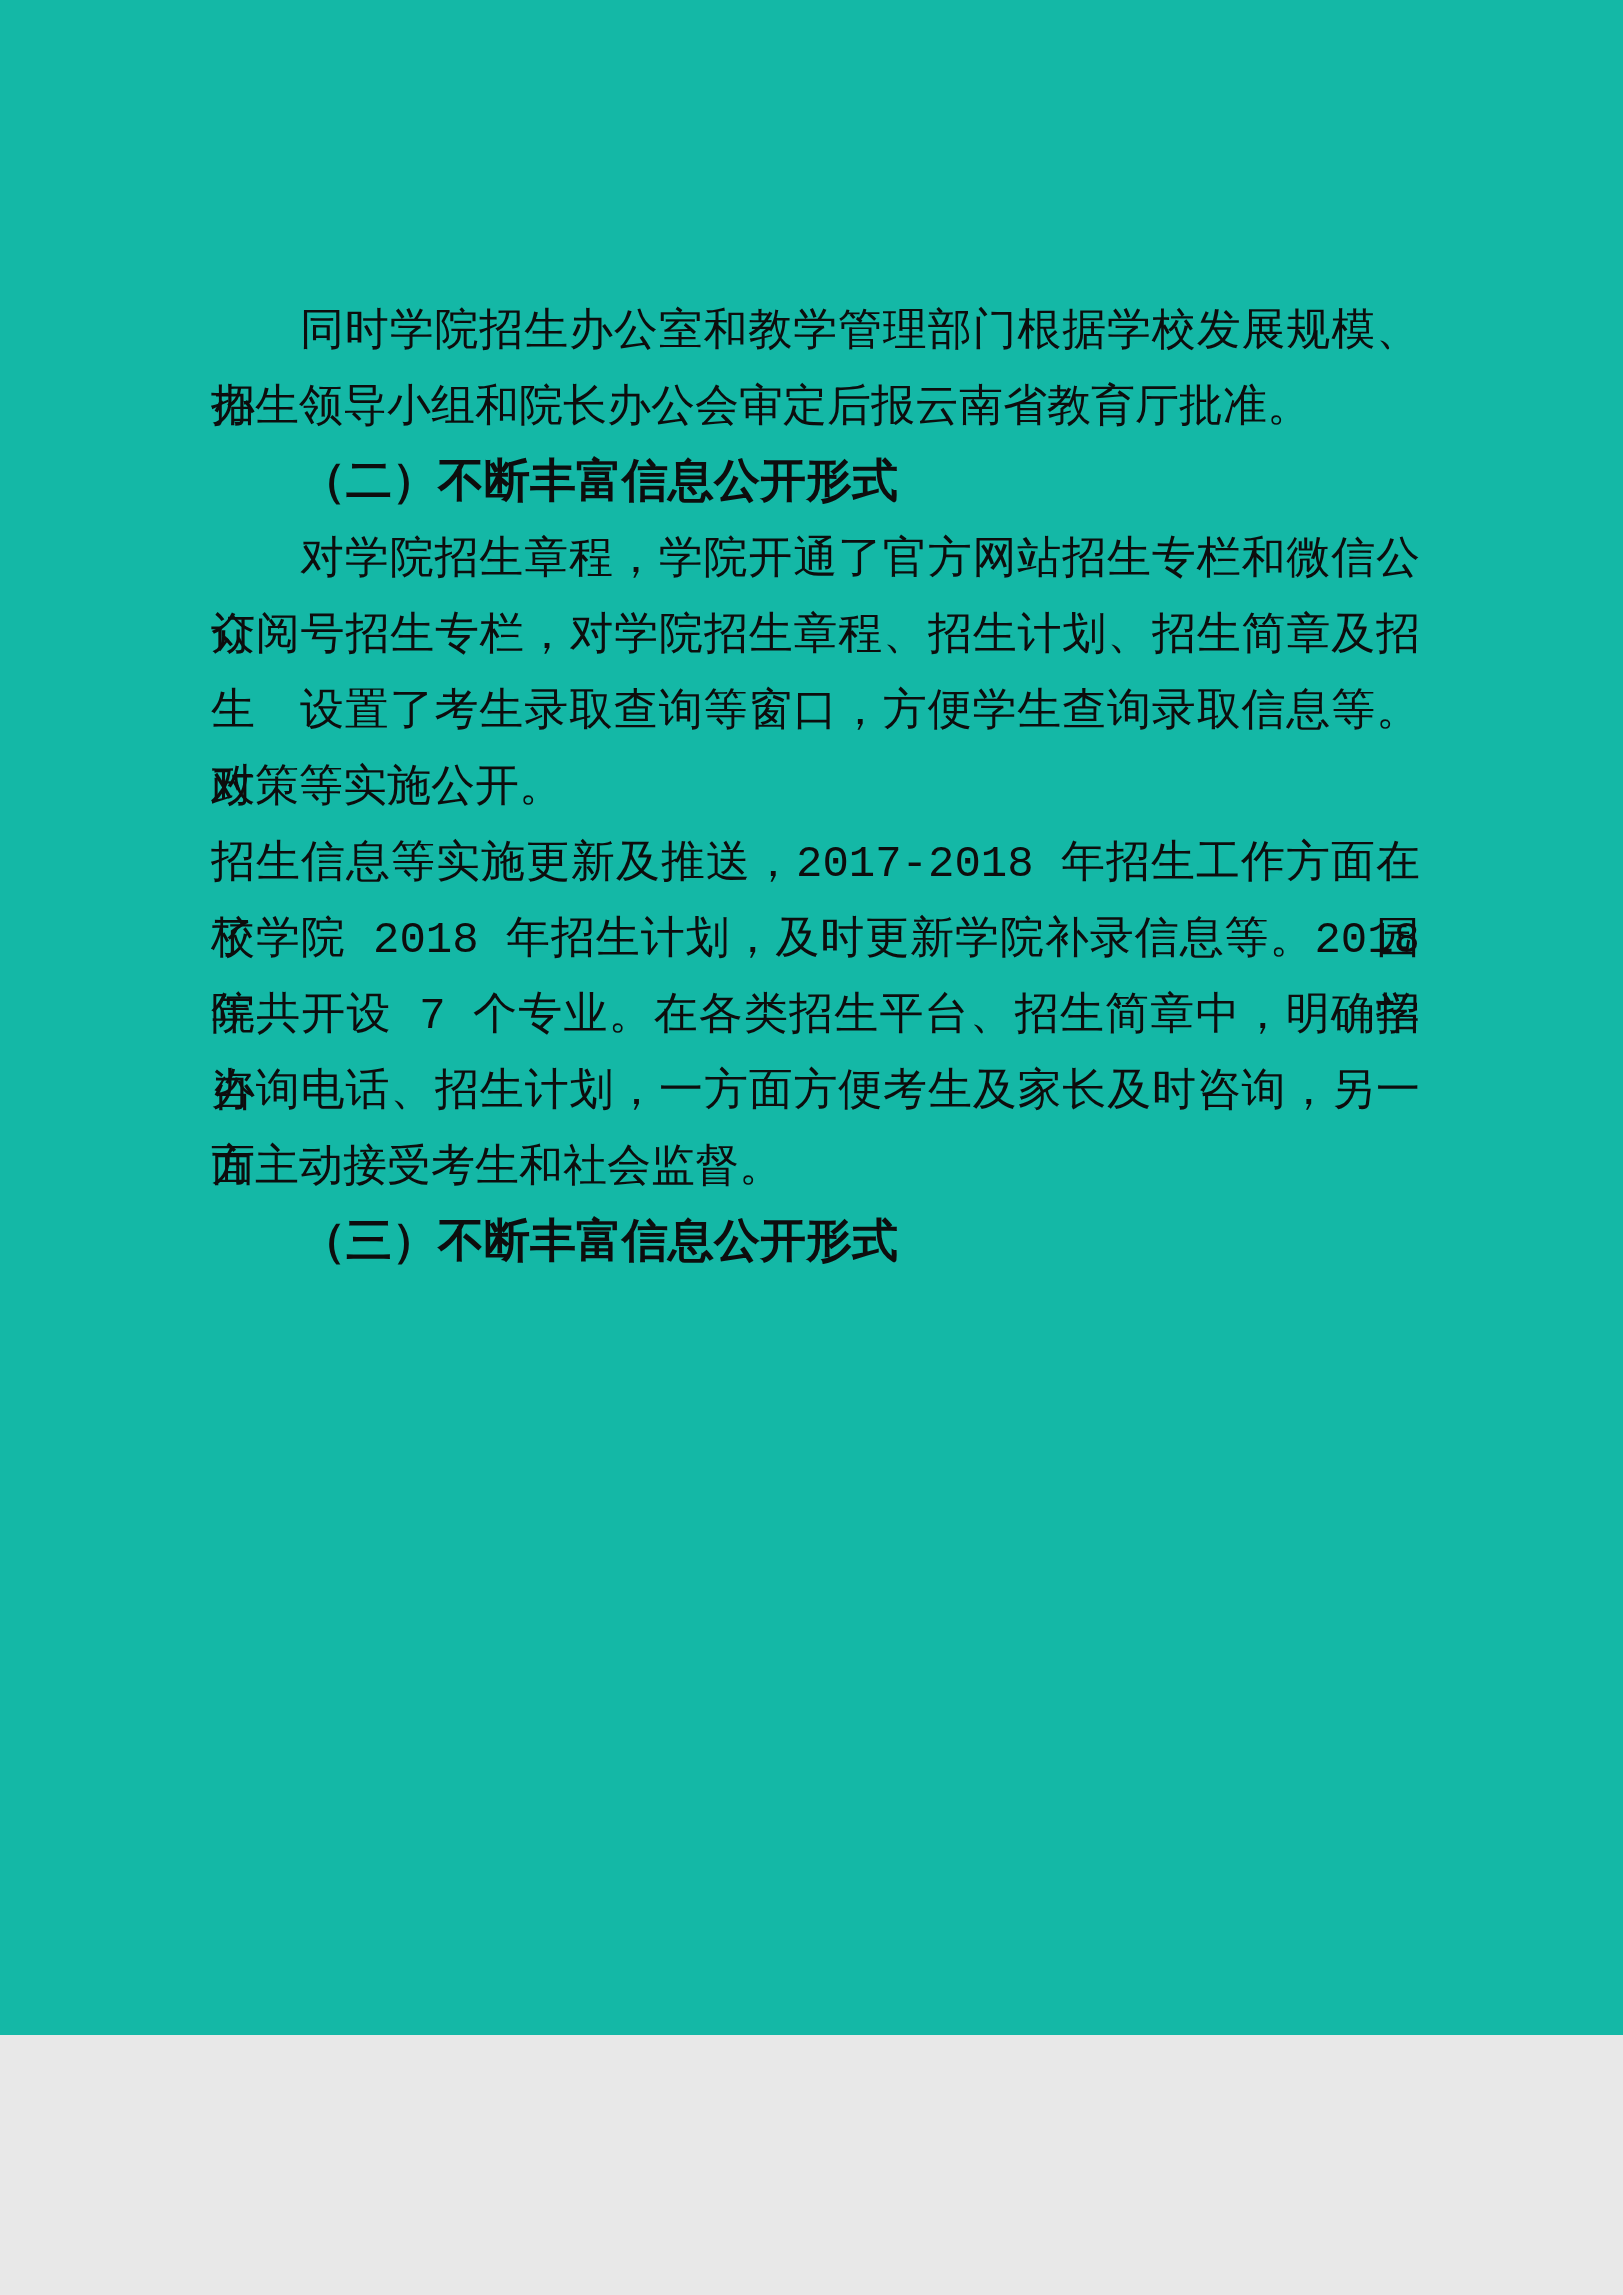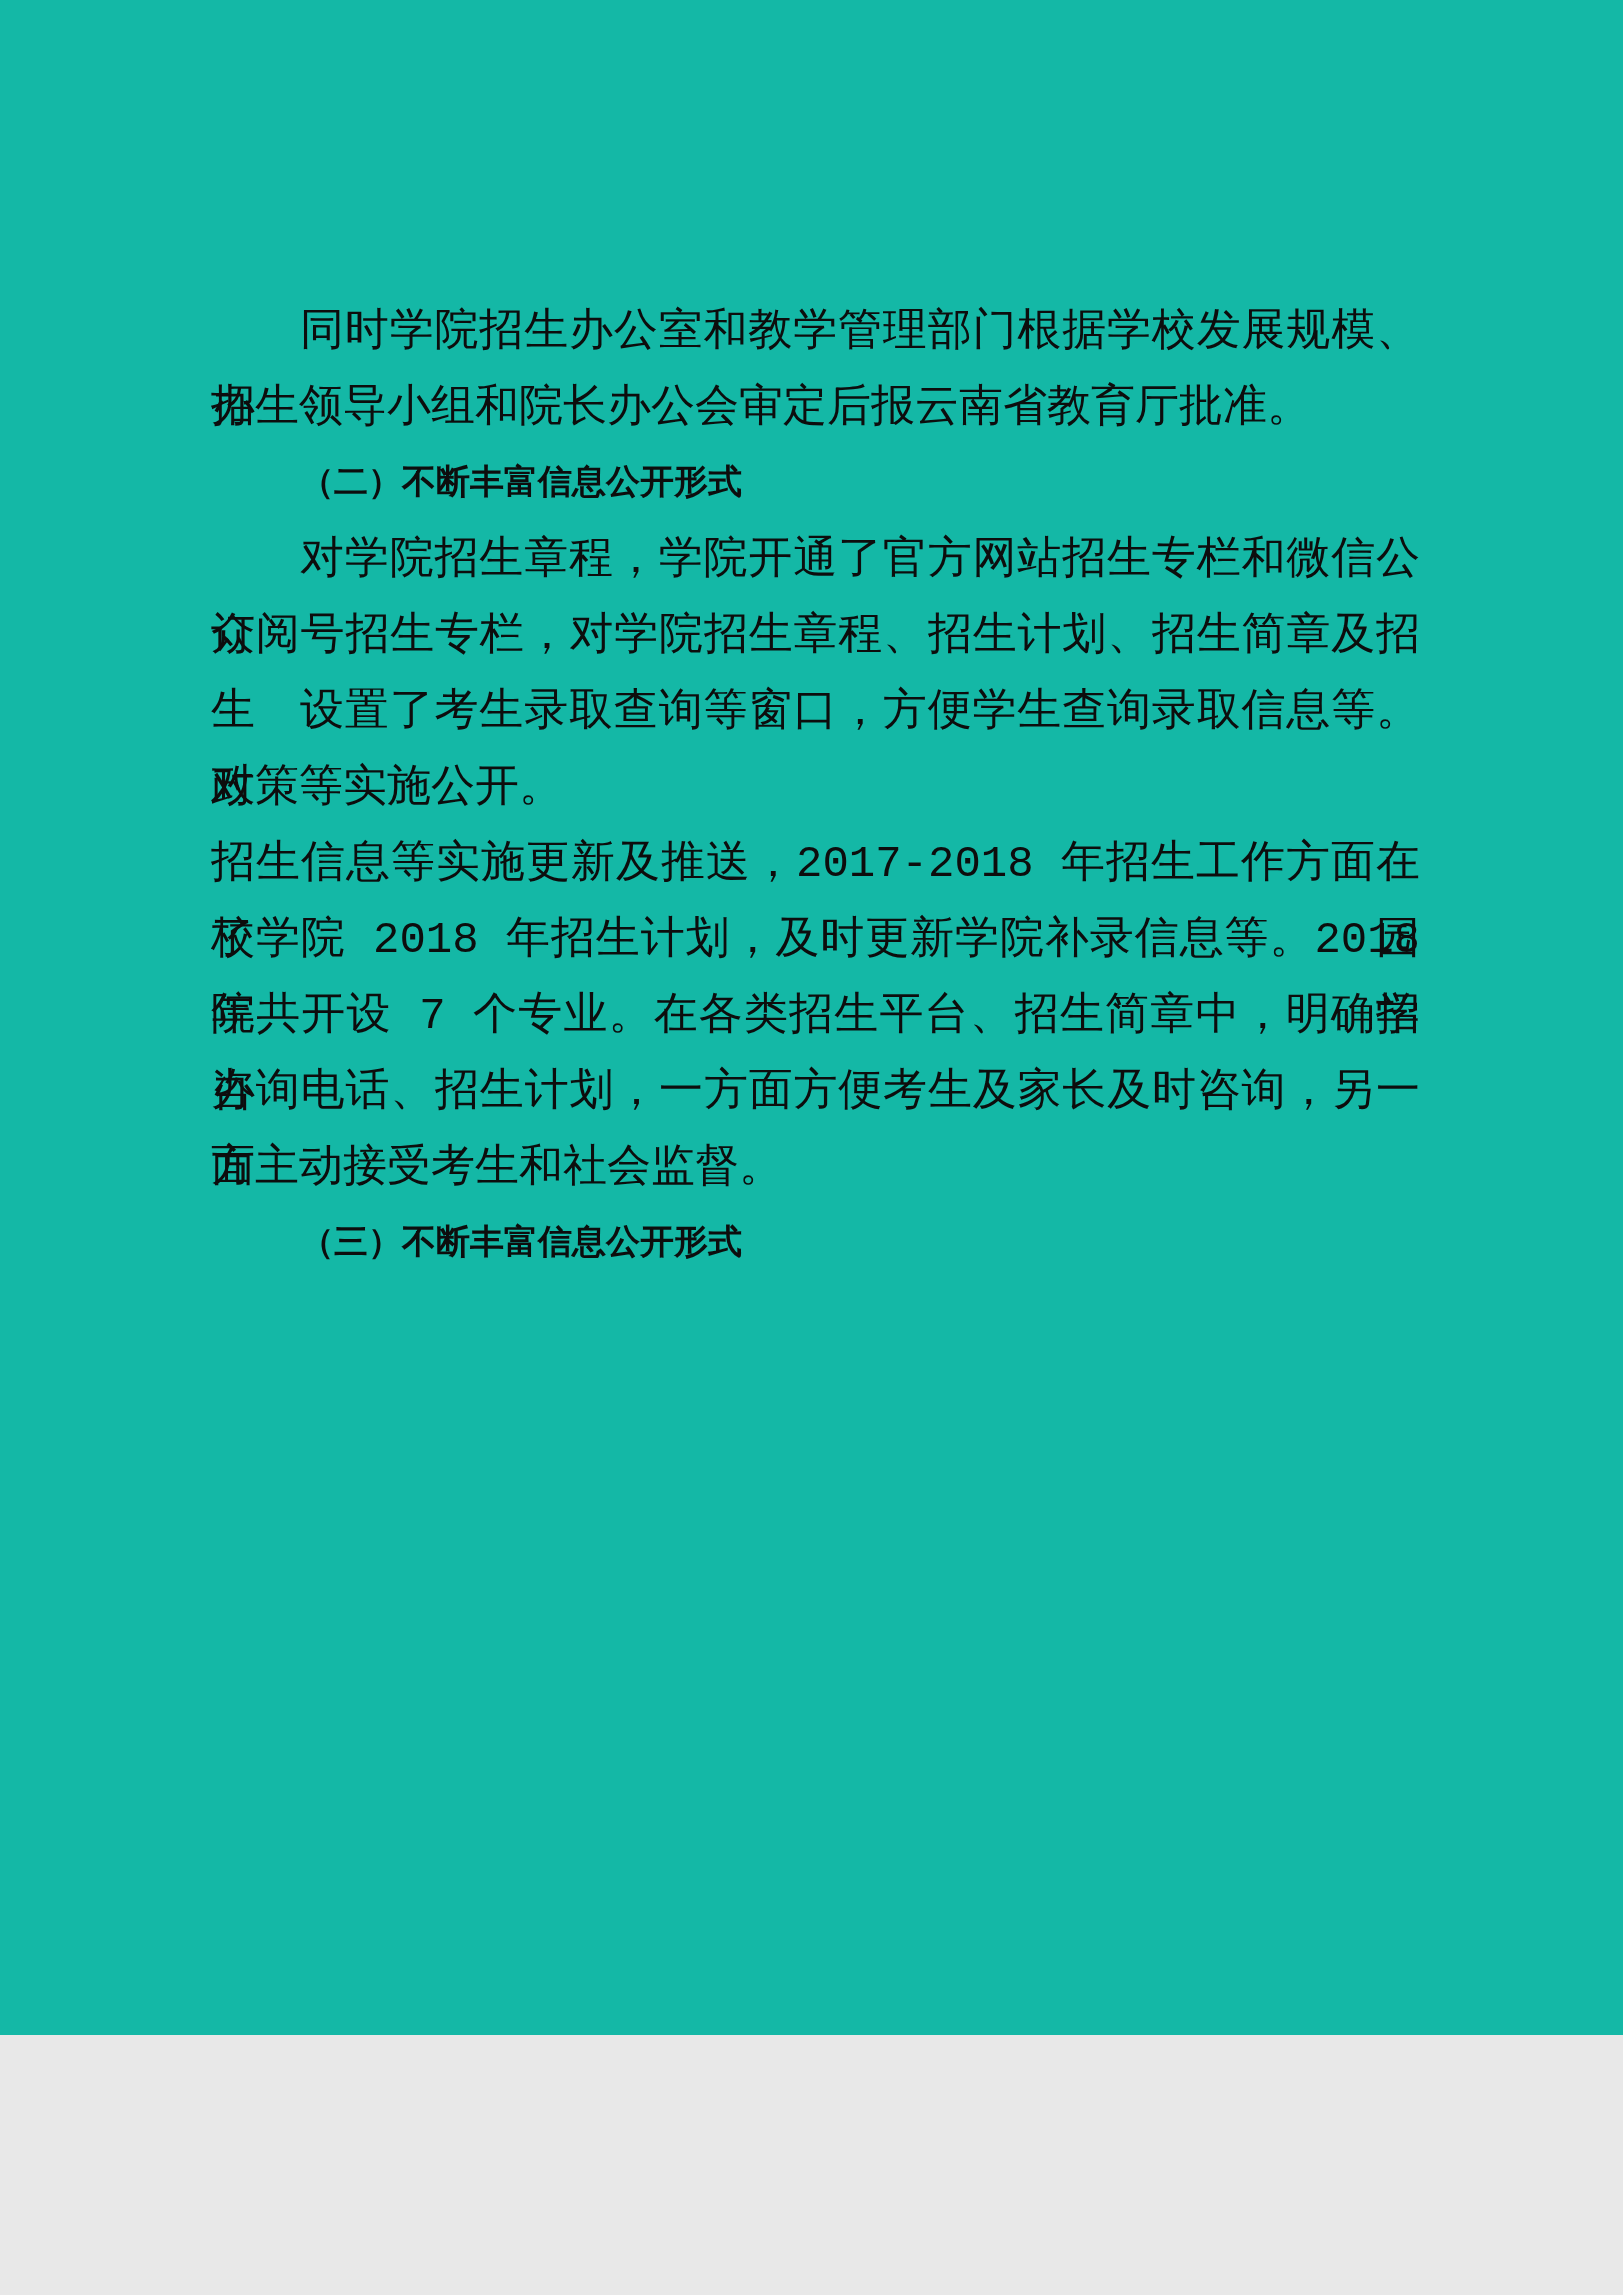--- a/index.html
+++ b/index.html
@@ -34,21 +34,21 @@
     white-space: normal;
     text-align: justify;
     text-align-last: justify;
     -moz-text-align-last: justify;
   }
   .indent {
     text-indent: 89px;
   }
   .heading {
     font-weight: bold;
-    font-size: 34px;
+    font-size: 46px;
   }
   .footer-pagenum {
     position: absolute;
     left: 1350px;
     top: 2129px;
     width: 105px;
     height: 33px;
     line-height: 33px;
     font-size: 23.6px;
     text-align: center;

